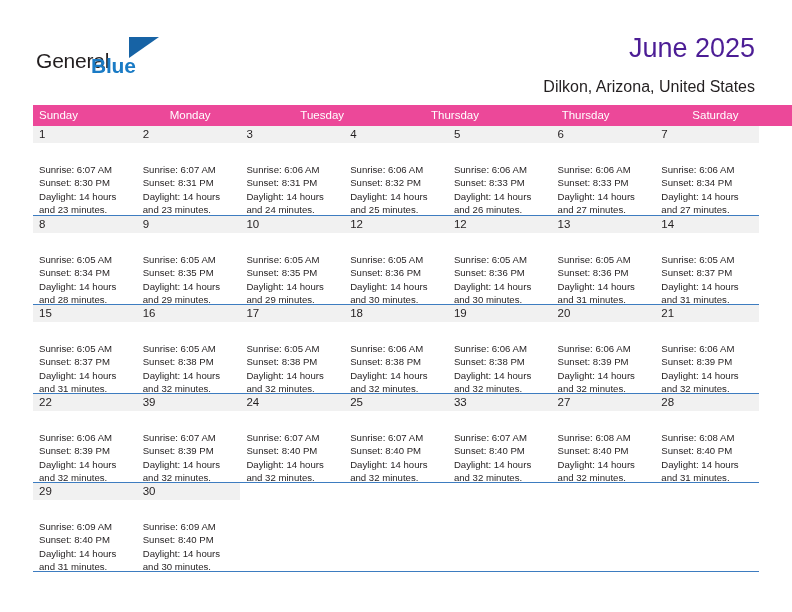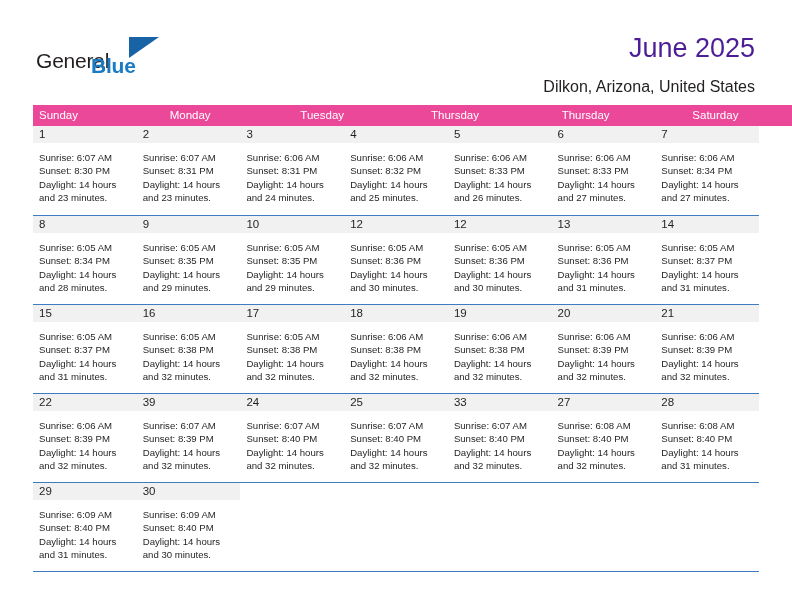--- a/index.html
+++ b/index.html
@@ -141,21 +141,21 @@
     box-sizing: border-box;
   }
   .daynum {
     padding-left: 6px;
     font-size: 11.5px;
     line-height: 17px;
     color: #231f20;
     font-family: "Liberation Sans", sans-serif;
   }
   .day-lines {
-    padding: 8px 5px 0 6px;
+    padding: 20px 5px 0 6px;
   }
   .day-line {
     font-size: 9.6px;
     line-height: 13.3px;
     color: #231f20;
     white-space: nowrap;
     font-family: "Liberation Sans", sans-serif;
   }
   .grid-bottom {
     width: 726px;

